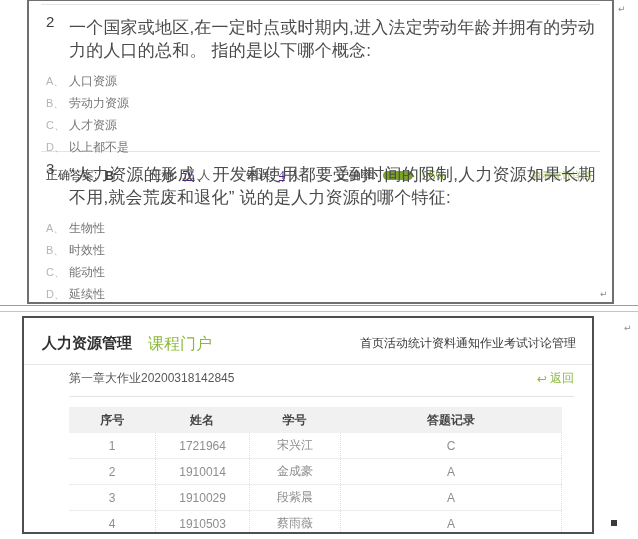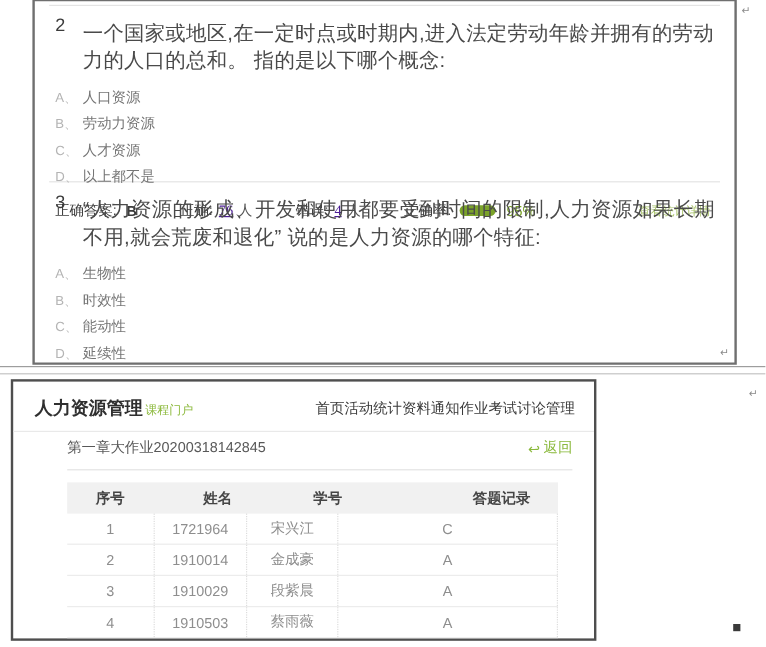--- a/index.html
+++ b/index.html
@@ -2,21 +2,21 @@
 <html><head>
 <meta charset="utf-8">
 <style>
   * { margin:0; padding:0; box-sizing:border-box; }
   html,body { width:638px; height:539px; background:#ffffff;
     font-family:"Liberation Sans","DejaVu Sans",sans-serif; overflow:hidden; position:relative; }
 
   
   .panel1 { position:absolute; left:27px; top:0; width:587px; height:304px;
     background:#fff; border:2px solid #6f6f6f; border-top-width:1px; overflow:hidden; }
-  .panel2 { position:absolute; left:9px; top:316px; width:488px; height:218px;
+  .panel2 { position:absolute; left:22px; top:316px; width:572px; height:218px;
     background:#fff; border:2px solid #4e4e4e; overflow:hidden; }
   .joint-line-1 { position:absolute; left:0; top:305px; width:638px; height:0; border-top:1px solid #9d9d9d; }
   .joint-line-2 { position:absolute; left:0; top:311px; width:638px; height:0; border-top:1px solid #c4c4c4; }
   .pilcrow { position:absolute; color:#8a8a8a; font-size:9px; line-height:9px; }
   .pm1 { left:618px; top:5px; }
   .pm2 { left:600px; top:290px; }
   .pm3 { left:624px; top:324px; }
   .resize-handle { position:absolute; left:611px; top:520px; width:6px; height:6px; background:#3a3a3a; }
 
   
@@ -36,30 +36,30 @@
   .gap { margin-left:36px; }
   .stat-count { color:#4c1d95; text-decoration:underline; margin:0 4px 0 5px; cursor:pointer;font-family:Liberation Serif, serif; }
   .stat-unit { color:#555; }
   .rate-pill { display:inline-block; width:30px; height:9px; border-radius:5px; background:#7ba32a; margin:0 9px 0 7px; }
   .rate-val { color:#7aa428; }
   .detail-link { margin-left:auto; margin-right:6px; color:#a9c46a; font-size:10px; cursor:pointer; }
 
   
   .p2-header { display:flex; align-items:center; padding:13px 16px 9px 18px; border-bottom:1px solid #e9e9e9; }
   .course-title { font-size:15px; font-weight:bold; color:#2f2f2f; }
-  .course-subtitle { font-size:10px; color:#8cb93c; margin-left:2px; padding-top:3px; }
+  .course-subtitle { font-size:16px; color:#8cb93c; margin-left:16px; padding-top:3px; }
   .nav { margin-left:auto; display:flex; gap:0; }
   .nav-item { font-size:12px; color:#3a3a3a; cursor:pointer; white-space:nowrap; }
   .assignment { display:flex; align-items:center; margin:5px 18px 0 45px; padding-bottom:9px;
     border-bottom:1px solid #e3e3e3; font-size:12px; color:#585858; }
   .back-link { margin-left:auto; color:#8ab93c; font-size:12px; cursor:pointer; display:flex; align-items:center; gap:3px; }
   .back-icon { font-size:12px; color:#8ab93c; }
   .records { margin:10px 30px 0 45px; font-size:12px; }
   .t-row { display:grid; grid-template-columns:17.5% 19% 18.5% 45%; height:26px; align-items:center; text-align:center; }
-  .t-head { background:#f1f1f1; font-weight:bold; color:#454545;gap:15px; }
+  .t-head { background:#f1f1f1; font-weight:bold; color:#454545; }
   .t-data { color:#8e8e8e; border-bottom:1px solid #ececec; }
   .t-data > div { border-left:1px dotted #dcdcdc; height:100%; display:flex; align-items:center; justify-content:center; }
   .t-data > div:first-child { border-left:none; }
   .t-data > div:last-child { border-right:1px dotted #dcdcdc; }
 </style>
 </head>
 <body>
 
 <div class="panel1">
   <div class="q-top-divider"></div>

